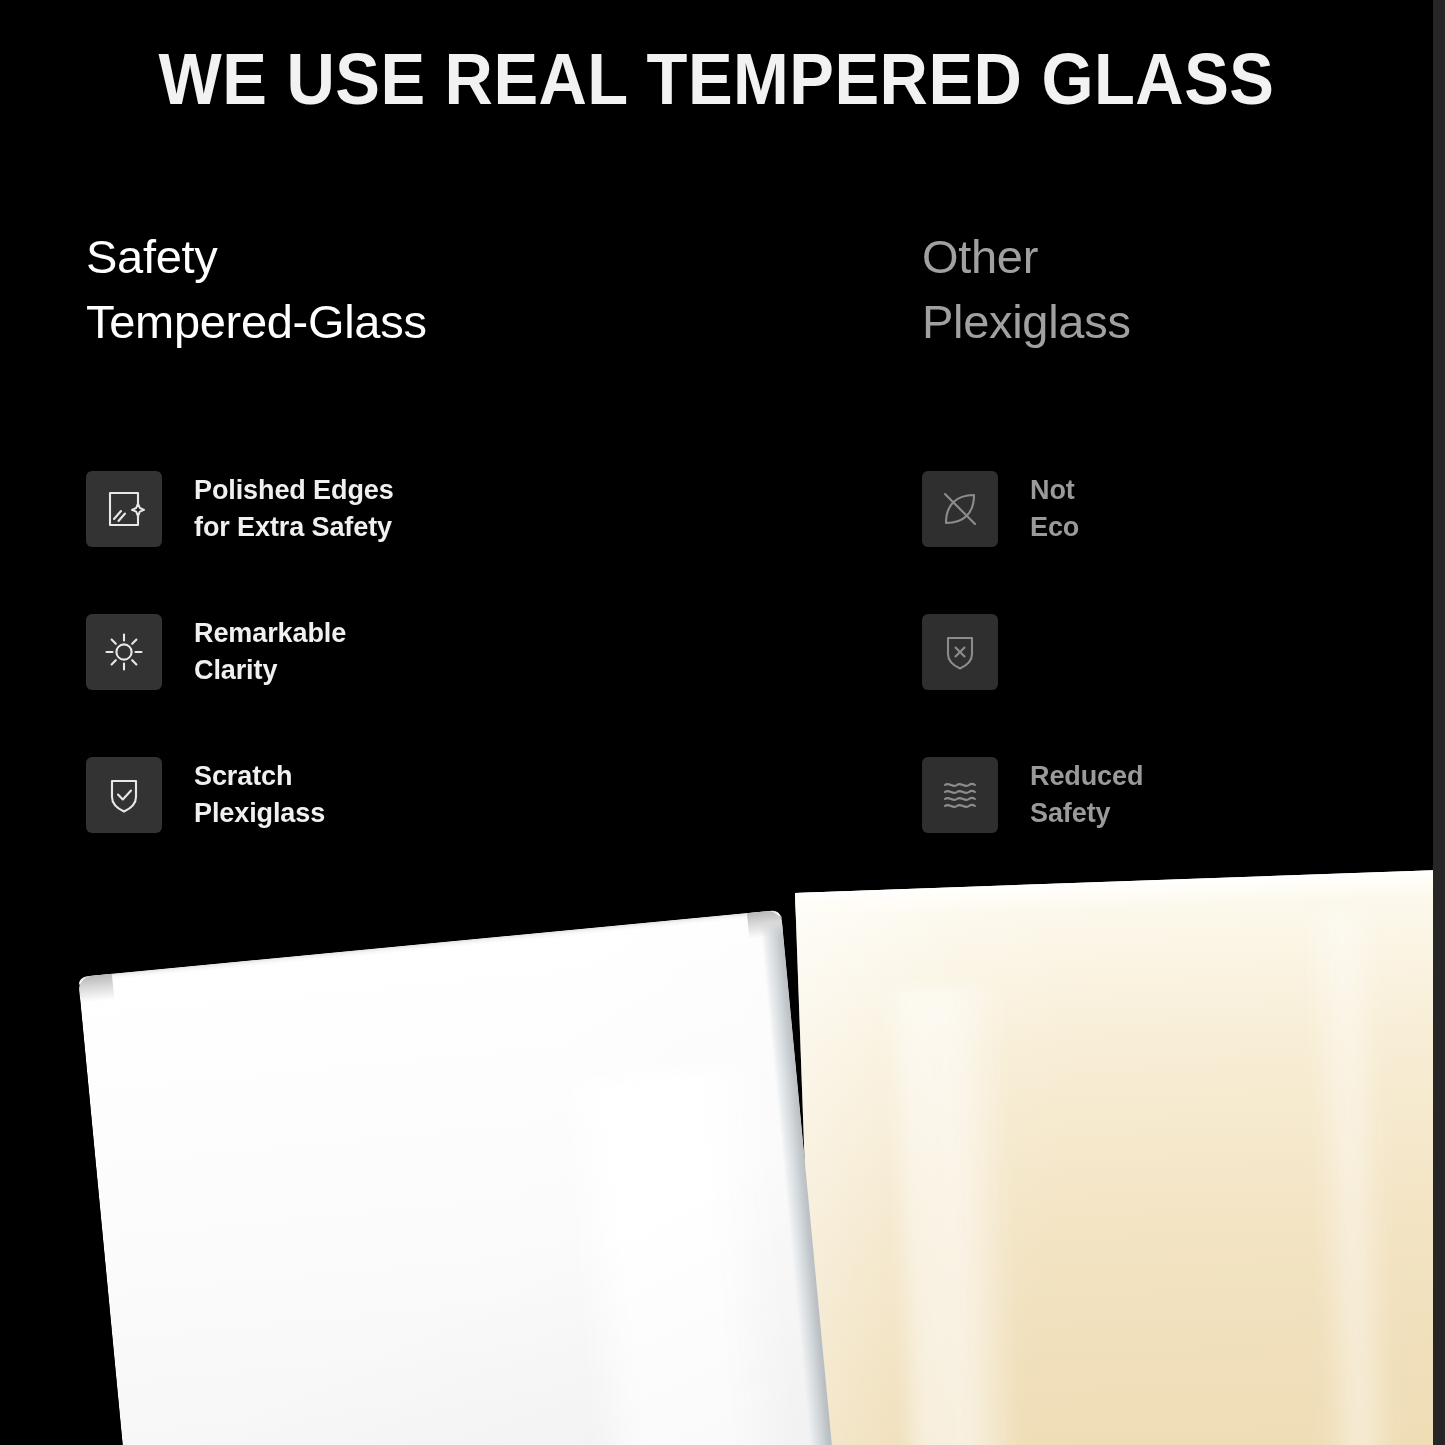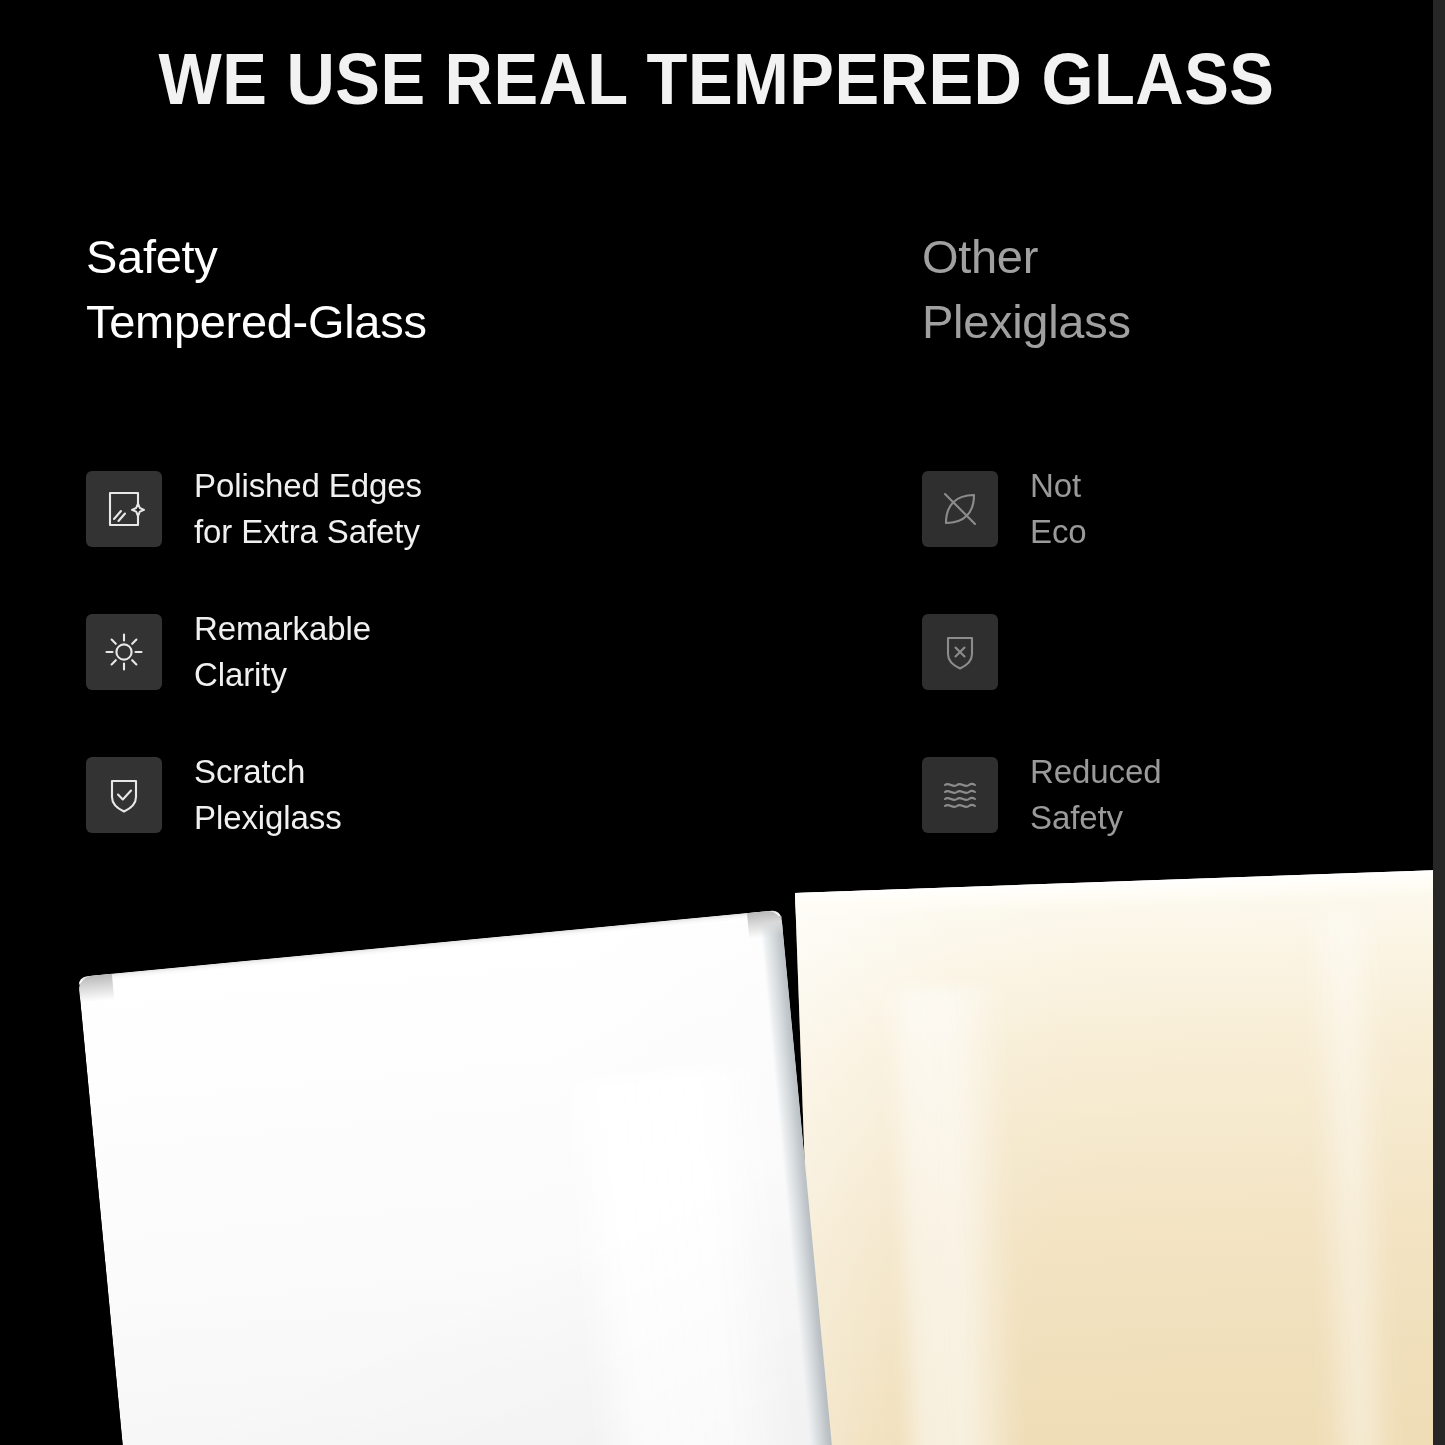--- a/index.html
+++ b/index.html
@@ -93,22 +93,22 @@
     display: flex;
     align-items: center;
     justify-content: center;
   }
   .col-right .feature-icon { background: #2f2f2f; }
 
   .feature-icon svg { display: block; }
 
   .feature-label {
     margin-left: 32px;
-    font-size: 33px;
-    font-weight: 400;
+    font-size: 27px;
+    font-weight: 700;
     line-height: 1.37;
     letter-spacing: -0.1px;
     white-space: pre-line;
   }
   .col-left .feature-label  { color: #f0f0f0; }
   .col-right .feature-label { color: #9a9a9a; }
 
   
   .glass-stage {
     position: absolute;

